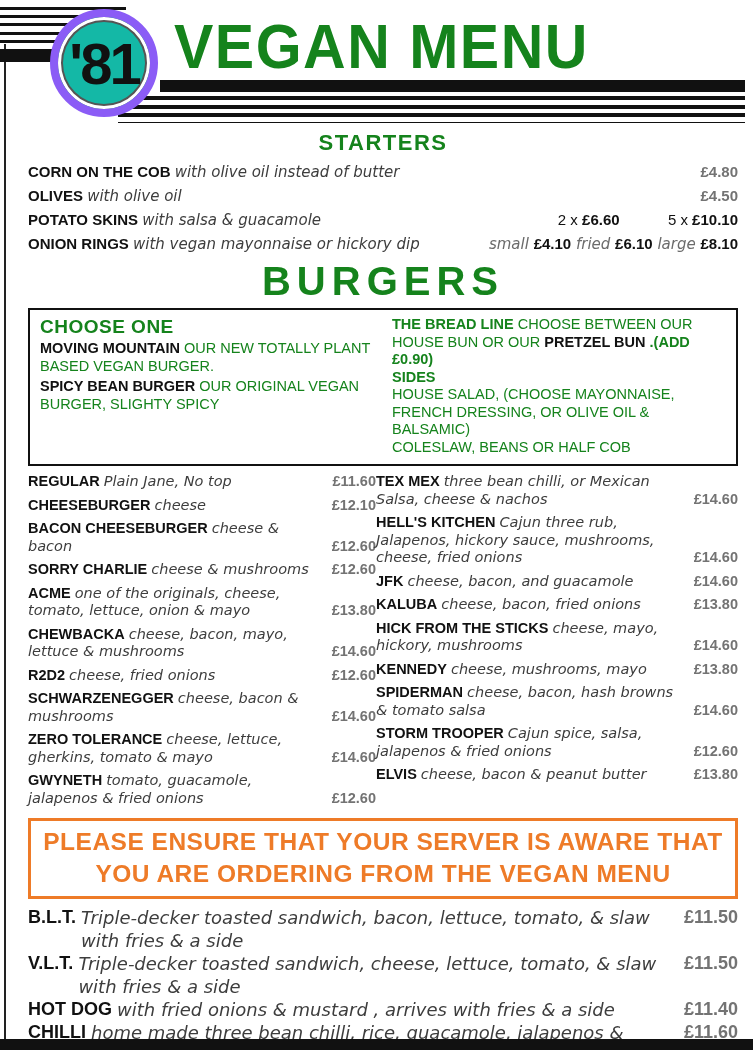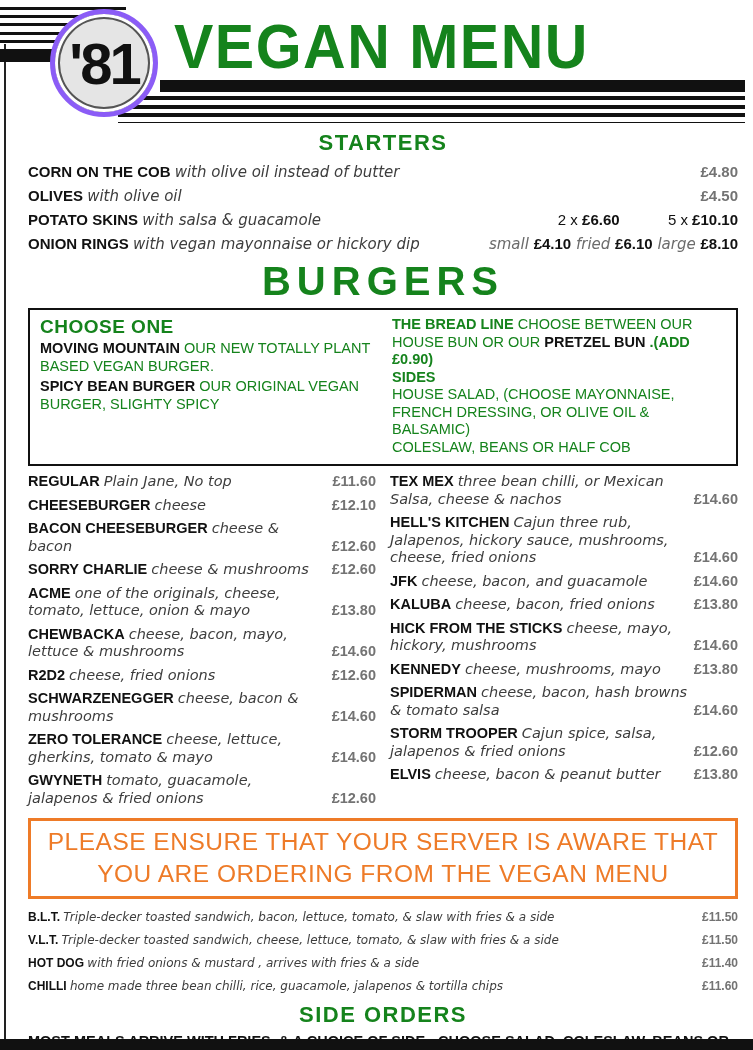--- a/index.html
+++ b/index.html
@@ -11,22 +11,22 @@
   }
   
   .left-rule { position:absolute; left:4px; top:44px; bottom:6px; width:2px; background:#222; }
   .bottom-bar { position:absolute; left:0; right:0; bottom:0; height:11px; background:#111; }
   
   .header { position:relative; height:124px; }
   .stripes-top { position:absolute; left:0; top:7px; width:126px; height:38px;
     background:repeating-linear-gradient(to bottom,#111 0 3px,transparent 3px 8.2px); }
   .bar-left { position:absolute; left:0; top:49px; width:148px; height:13px; background:#111; }
   .logo { position:absolute; left:50px; top:9px; width:108px; height:108px; border-radius:50%;
-    border:5px solid #8b5cf6; box-shadow:inset 0 0 0 3px #fff, inset 0 0 0 5px #555;
-    background:#e5e5e5; display:flex; align-items:center; justify-content:center; z-index:2; }
+    border:8px solid #8b5cf6; box-shadow:inset 0 0 0 3px #fff, inset 0 0 0 5px #555;
+    background:#14b8a6; display:flex; align-items:center; justify-content:center; z-index:2; }
   .logo span { font-size:58px; font-weight:700; letter-spacing:-3px; color:#111; }
   .big-title { position:absolute; left:174px; top:12px; width:570px;
     font-size:59px; line-height:64px; font-weight:700; letter-spacing:4px;
     color:#15831c; white-space:nowrap; transform:scaleY(1.08); transform-origin:top left; }
   .bar-under { position:absolute; left:160px; right:8px; top:80px; height:12px; background:#111; }
   .stripes-bottom { position:absolute; left:118px; right:8px; top:96px; height:27px;
     background:repeating-linear-gradient(to bottom,#111 0 4px,transparent 4px 8.5px); }
   
   .content { padding:0 15px 0 28px; }
   .deco { font-family:"Liberation Sans", sans-serif; font-weight:700; color:#15831c; letter-spacing:1.5px; }
@@ -42,32 +42,32 @@
   .pp-script .pp-label { font-family:"DejaVu Sans", sans-serif; font-style:italic; color:#6b6b6b; }
   .pp-plain .pp-label { color:#111;margin-left:40px; }
   
   .burgers-heading { text-align:center; font-size:40px; line-height:46px; letter-spacing:6px; margin:2px 0 4px; }
   .choose-box { border:2px solid #111; display:flex; padding:6px 10px 8px; gap:14px; margin:0 0 7px; }
   .choose-left { width:338px; }
   .choose-right { flex:1; }
   .choose-heading { font-size:19px; letter-spacing:.5px; color:#15831c; font-weight:700; margin-bottom:2px; }
   .cond { font-size:14.5px; line-height:17.5px; }
   .g { color:#15831c; } .gb { color:#15831c; font-weight:700; } .kb { color:#111; font-weight:700; }
-  .burger-grid { display:flex; gap:14px; }
+  .burger-grid { display:flex; }
   .b-col-left { width:348px; }
   .b-col-right { flex:1; }
   .b-item { display:flex; align-items:flex-end; margin-bottom:6px; font-size:14.5px; line-height:17.5px; }
   .b-text { flex:1; }
   .b-item .price { margin-left:6px; }
   
-  .notice { border:3px solid #ee7b28; color:#ee7b28; font-weight:400;
+  .notice { border:3px solid #ee7b28; color:#ee7b28; font-weight:700;
     font-size:24.5px; line-height:1.32; text-align:center; padding:5px 5px; margin:5px 0 7px;
     letter-spacing:.5px; }
   
-  .s-item { display:flex; align-items:flex-start; font-size:12px; line-height:23px; }
+  .s-item { display:flex; align-items:flex-start; font-size:18px; line-height:23px; }
   .s-item .gap { flex:1; }
   
   .note { font-weight:700; font-size:14.5px; line-height:18.5px; white-space:pre-wrap; margin-bottom:3px; }
 </style>
 </head>
 <body>
 
 <div class="page">
   <div class="left-rule"></div>
 

